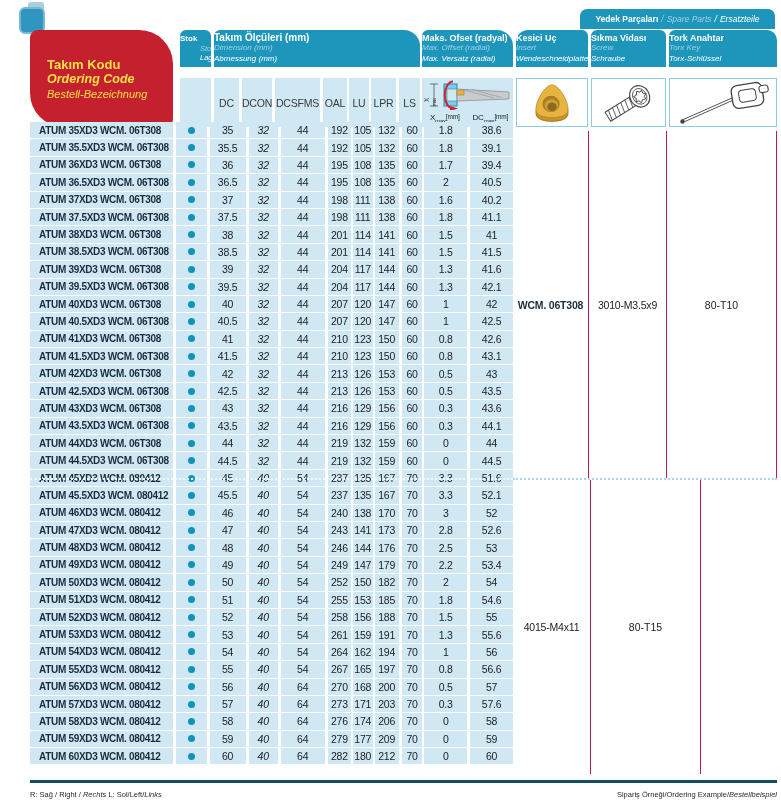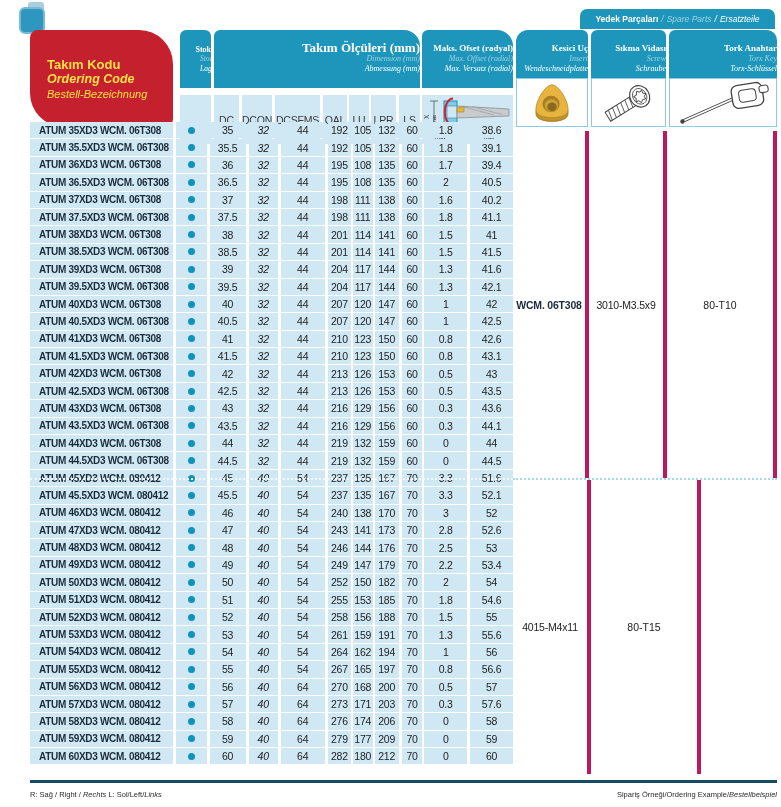--- a/index.html
+++ b/index.html
@@ -11,44 +11,44 @@
   .tab-dark{position:absolute;left:19px;top:7px;width:26px;height:27px;background:#2f97bf;border:2px solid #79b9d2;border-radius:6px;box-sizing:border-box;}
 
   
   .code-hdr{position:absolute;left:30px;top:30px;width:143px;height:97px;background:#c4202e;
     border-radius:8px 34px 8px 34px;color:#fde047;box-sizing:border-box;padding:27px 0 0 17px;line-height:15px;}
   .code-hdr .l1{font-weight:bold;font-size:13px;}
   .code-hdr .l2{font-weight:bold;font-style:italic;font-size:12.5px;}
   .code-hdr .l3{font-style:italic;font-size:11px;}
 
   
-  .th{position:absolute;top:30px;height:58px;background:#1e96bc;color:#fff;text-align:right;box-sizing:border-box;
-      display:flex;flex-direction:column;justify-content:center;line-height:10.5px;font-family:Liberation Serif, serif;}
+  .th{position:absolute;top:30px;height:37px;background:#1e96bc;color:#fff;text-align:left;box-sizing:border-box;
+      display:flex;flex-direction:column;justify-content:center;line-height:10.5px;}
   .th .t1{font-weight:bold;font-size:9px;}
   .th .t2{font-style:italic;font-size:8px;color:rgba(255,255,255,0.55);}
   .th .t3{font-style:italic;font-size:8px;}
   #th-stok{left:180px;width:31px;border-radius:6px 6px 0 0;line-height:9.5px;}
   #th-stok .t1{font-size:8px;} #th-stok .t2,#th-stok .t3{font-size:7.5px;padding-left:20px;}
   #th-dims{left:214px;width:206px;border-radius:6px 16px 0 0;}
-  #th-dims .t1{font-size:13px;}
+  #th-dims .t1{font-size:10px;}
   #th-offset{left:422px;width:91px;border-radius:6px 16px 0 0;}
   #th-insert{left:516px;width:72px;border-radius:12px 6px 0 0;}
   #th-screw{left:591px;width:75px;border-radius:6px 6px 0 0;}
   #th-torx{left:669px;width:108px;border-radius:6px 10px 0 0;}
 
   
   #banner{position:absolute;left:578px;top:7px;width:199px;height:22px;background:#1e96bc;
     border:2px solid #fff;border-bottom:none;border-radius:9px 9px 0 0;box-sizing:border-box;
     display:flex;align-items:center;justify-content:center;gap:3px;font-size:8.5px;color:#fff;white-space:nowrap;}
   #banner .b1{font-weight:bold;}
   #banner .b2{font-style:italic;color:rgba(255,255,255,0.55);}
   #banner .b3{font-style:italic;}
 
   
-  .subband{position:absolute;left:180px;top:95px;height:49px;display:flex;}
+  .subband{position:absolute;left:180px;top:78px;height:49px;display:flex;}
   .sub{background:#cfe8f4;display:flex;align-items:center;justify-content:center;
        font-size:10.5px;color:#3a3a3a;box-sizing:border-box;letter-spacing:-0.2px;}
   .g3{margin-right:3px;} .g2m{margin-right:2px;}
   .w-stok{width:31px;} .w-dc{width:25px;} .w-dcon{width:30px;} .w-dcsfms{width:45px;}
   .w-oal{width:24px;} .w-lu{width:20px;} .w-lpr{width:25px;} .w-ls{width:21px;}
   .w-offset{width:91px;position:relative;flex-direction:column;justify-content:flex-end;padding-bottom:3px;}
   .offset-labels{display:flex;width:100%;}
   .offset-labels span.ol{flex:1;text-align:center;font-size:8px;color:#222;}
   .offset-labels sub{font-size:6px;}
   .offset-labels .unit{font-size:6.5px;vertical-align:1px;}
@@ -71,21 +71,21 @@
   .dot{width:7px;height:7px;border-radius:50%;background:#0f93ba;}
   .c-n{font-size:10.5px;color:#1d1d1d;letter-spacing:-0.2px;}
   .cw0{width:37px;margin-right:3px;} .cw1{width:30px;margin-right:3px;font-style:italic;} .cw2{width:45px;margin-right:3px;}
   .cw3{width:24px;margin-right:2px;} .cw4{width:20px;margin-right:2px;} .cw5{width:25px;margin-right:3px;}
   .cw6{width:21px;margin-right:2px;} .cw7{width:44px;margin-right:3px;} .cw8{width:44px;}
 
   
   .grp{position:absolute;left:513px;width:264px;display:flex;}
   #g1{top:131px;height:347px;}
   #g2{top:480px;height:294px;}
-  .gc{background:#fff;display:flex;align-items:center;justify-content:center;box-sizing:border-box;border-right:4px solid #be185d;}
+  .gc{background:#fff;display:flex;align-items:center;justify-content:center;box-sizing:border-box;border-right:1px solid #be185d;}
   .gc-insert{width:76px;font-weight:bold;font-size:10.5px;color:#1c2b3a;letter-spacing:-0.2px;}
   .gc-screw{width:78px;font-size:10.5px;color:#222;letter-spacing:-0.2px;}
   .gc-torx{width:110px;font-size:10.5px;color:#222;}
 
   
   .sep-l{position:absolute;left:30px;top:478px;width:483px;border-top:2px dotted #f3fafd;}
   .sep-r{position:absolute;left:513px;top:478px;width:264px;border-top:2px dotted #a8d8ec;}
 
   
   .botline{position:absolute;left:30px;top:780px;width:747px;height:3px;background:#174a63;}

